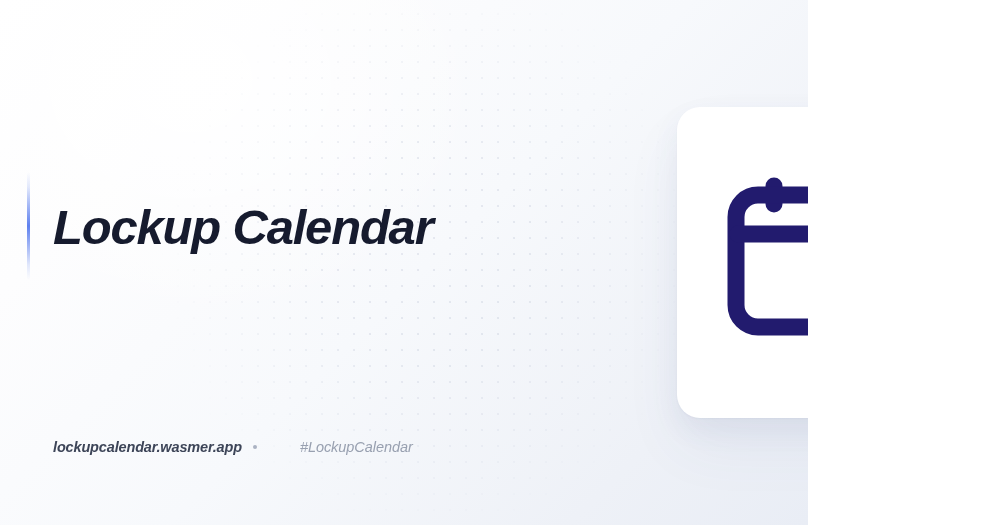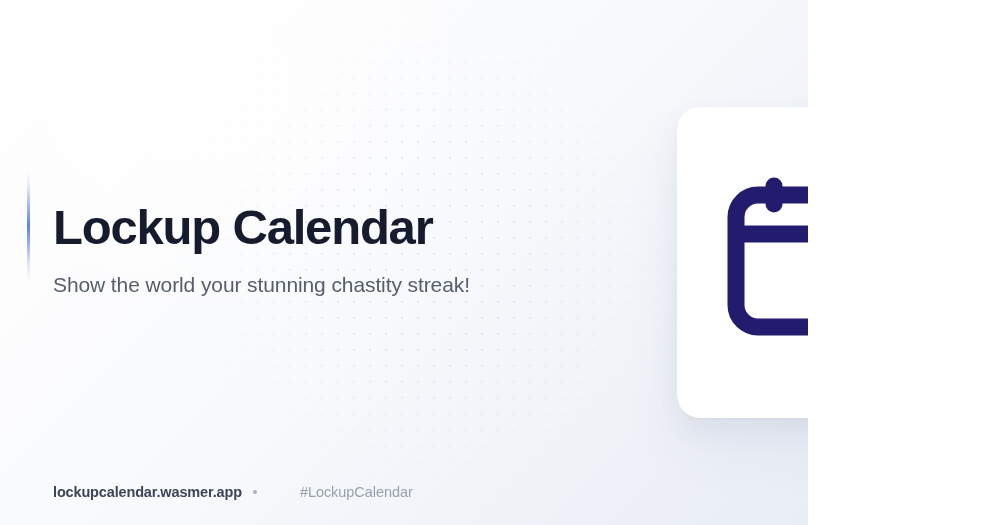--- a/index.html
+++ b/index.html
@@ -16,20 +16,21 @@
     position:relative;
     width:808px; height:525px;
     background:
       linear-gradient(135deg,
         #ffffff   0%,
         #fdfdfe  22%,
         #f7f9fc  52%,
         #eef1f7  82%,
         #e9edf5 100%);
     overflow:hidden;
+    font-style:italic;
   }
 
   
   .dot-texture{
     position:absolute;
     left:150px; top:0;
     width:560px; height:525px;
     background-image:radial-gradient(circle, rgba(108,122,160,.13) 1.1px, transparent 1.2px);
     background-size:16px 16px;
     background-position:4px 6px;
@@ -77,21 +78,21 @@
     font-size:21px;
     font-weight:400;
     letter-spacing:-.1px;
     color:#555d6e;
     white-space:nowrap;
   }
 
   
   .footer{
     position:absolute;
-    left:53px; top:484px;
+    left:53px; top:439px;
     display:flex;
     align-items:center;
     gap:11px;
     white-space:nowrap;
   }
   .footer-url{
     font-size:14.5px;
     font-weight:bold;
     letter-spacing:-.15px;
     color:#3d4558;
@@ -146,21 +147,20 @@
 
 <div class="card-canvas">
 
   <div class="bloom"></div>
   <div class="dot-texture"></div>
 
   <div class="accent-bar"></div>
 
   <h1 class="headline">Lockup Calendar</h1>
 
-  <p class="subhead">Show the world your stunning chastity streak!</p>
 
   <div class="footer">
     <span class="footer-url">lockupcalendar.wasmer.app</span>
     <span class="footer-sep"></span>
     <span class="footer-tag">#LockupCalendar</span>
   </div>
 
   <div class="icon-card">
     <span>
       <svg width="176" height="172" viewBox="0 0 176 172" xmlns="http://www.w3.org/2000/svg">

